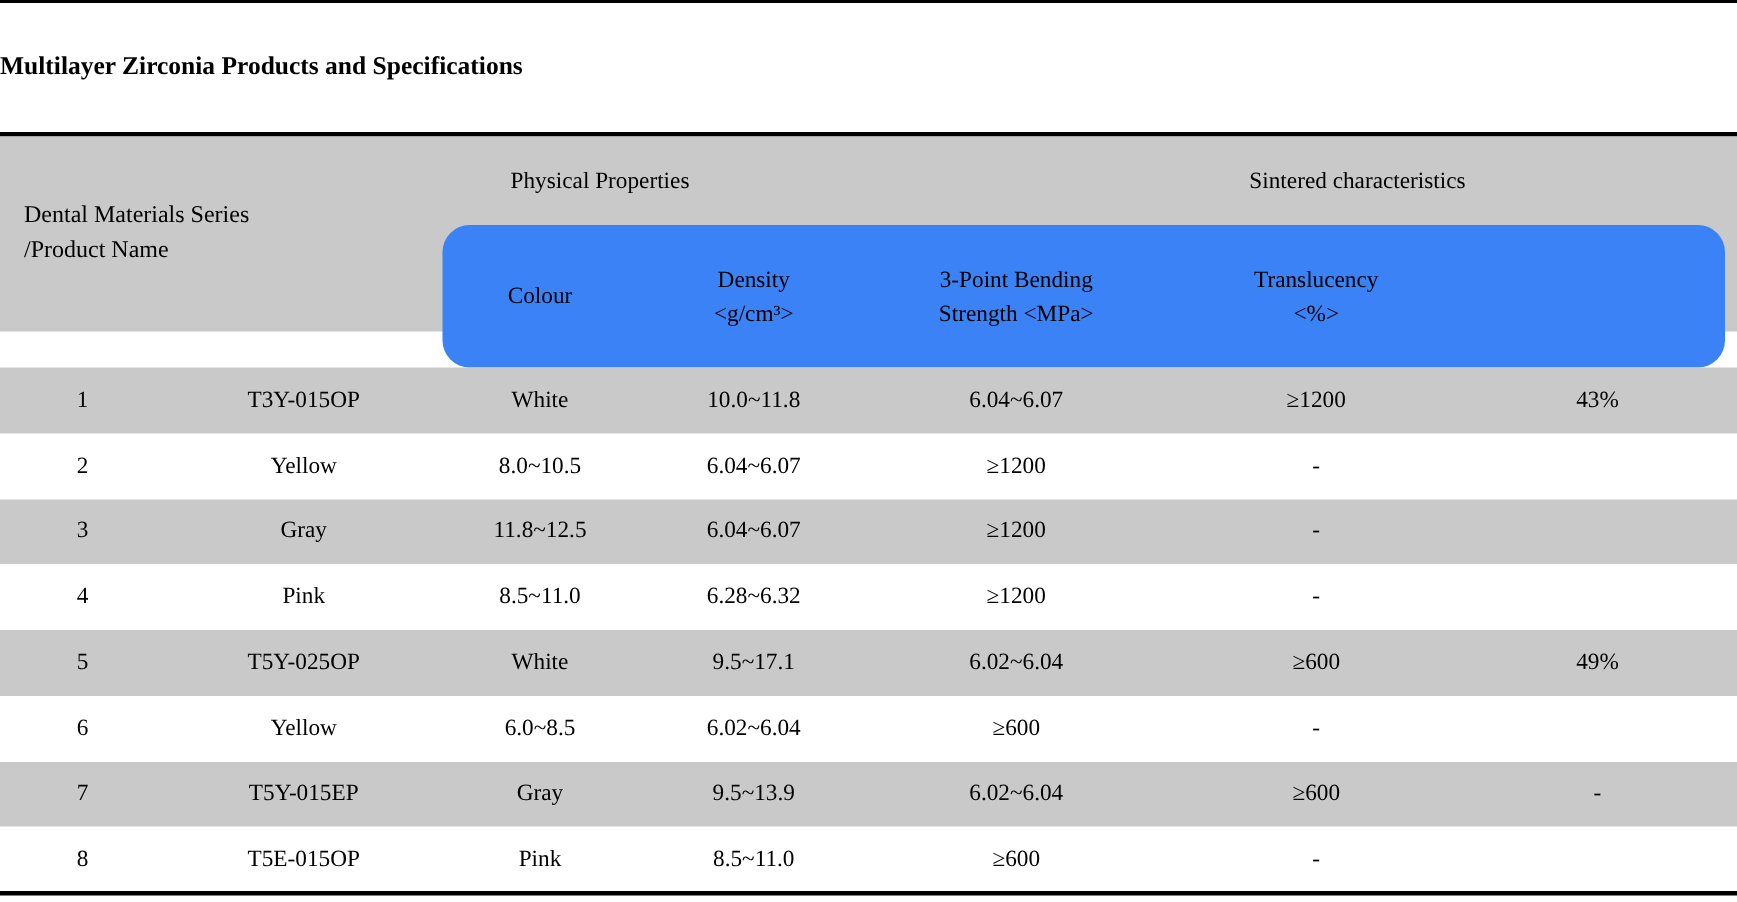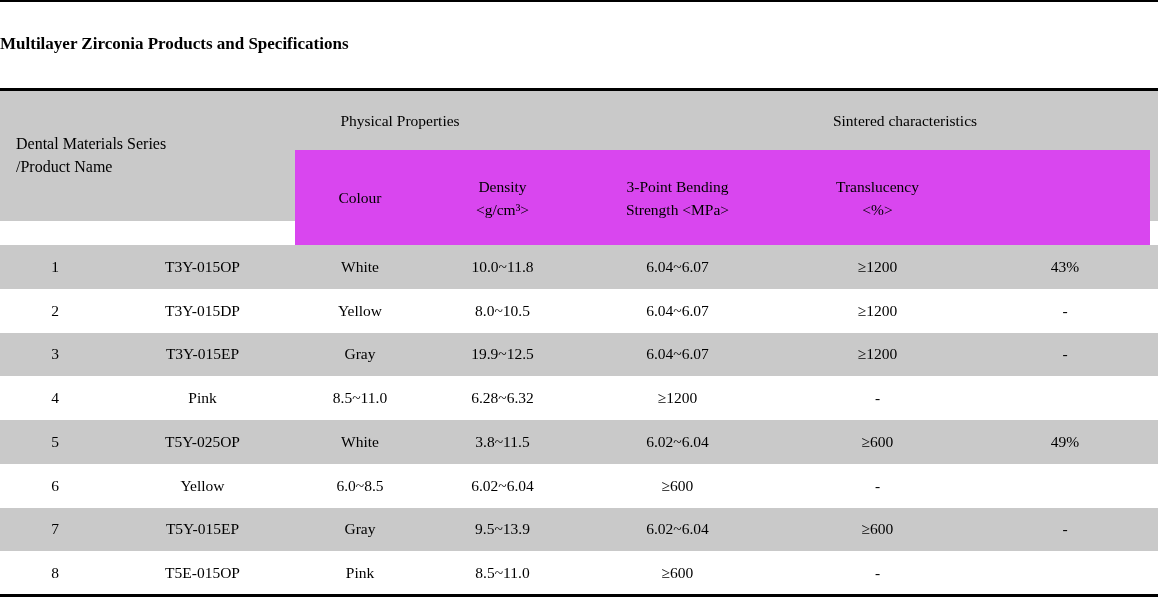--- a/index.html
+++ b/index.html
@@ -48,24 +48,25 @@
     line-height: 23px;
     white-space: nowrap;
     margin-left: 14px;
   }
   .row-header span { display: block; }
 
   .subheader-box {
     position: absolute;
     left: 295px; top: 59px;
     width: 855px; height: 95px;
-    background: #d946ef;
+    background: #3b82f6;
     display: grid;
     grid-template-columns: 130px 155px 195px 205px 170px;
     align-items: center;
+    border-radius: 18px;
   }
   .subheader-cell {
     text-align: center;
     font-size: 15.5px;
     line-height: 23px;
   }
   .subheader-cell span { display: block; }
 
   .rows {
     position: absolute;
@@ -129,52 +130,50 @@
       <div class="cell">T3Y-015OP</div>
       <div class="cell">White</div>
       <div class="cell">10.0~11.8</div>
       <div class="cell">6.04~6.07</div>
       <div class="cell">≥1200</div>
       <div class="cell">43%</div>
     </div>
 
     <div class="data-row">
       <div class="cell">2</div>
-      <div class="cell">T3Y-015DP</div>
       <div class="cell">Yellow</div>
       <div class="cell">8.0~10.5</div>
       <div class="cell">6.04~6.07</div>
       <div class="cell">≥1200</div>
       <div class="cell">-</div>
     </div>
 
     <div class="data-row stripe">
       <div class="cell">3</div>
-      <div class="cell">T3Y-015EP</div>
       <div class="cell">Gray</div>
-      <div class="cell">19.9~12.5</div>
+      <div class="cell">11.8~12.5</div>
       <div class="cell">6.04~6.07</div>
       <div class="cell">≥1200</div>
       <div class="cell">-</div>
     </div>
 
     <div class="data-row">
       <div class="cell">4</div>
       <div class="cell">Pink</div>
       <div class="cell">8.5~11.0</div>
       <div class="cell">6.28~6.32</div>
       <div class="cell">≥1200</div>
       <div class="cell">-</div>
     </div>
 
     <div class="data-row stripe">
       <div class="cell">5</div>
       <div class="cell">T5Y-025OP</div>
       <div class="cell">White</div>
-      <div class="cell">3.8~11.5</div>
+      <div class="cell">9.5~17.1</div>
       <div class="cell">6.02~6.04</div>
       <div class="cell">≥600</div>
       <div class="cell">49%</div>
     </div>
 
     <div class="data-row">
       <div class="cell">6</div>
       <div class="cell">Yellow</div>
       <div class="cell">6.0~8.5</div>
       <div class="cell">6.02~6.04</div>

